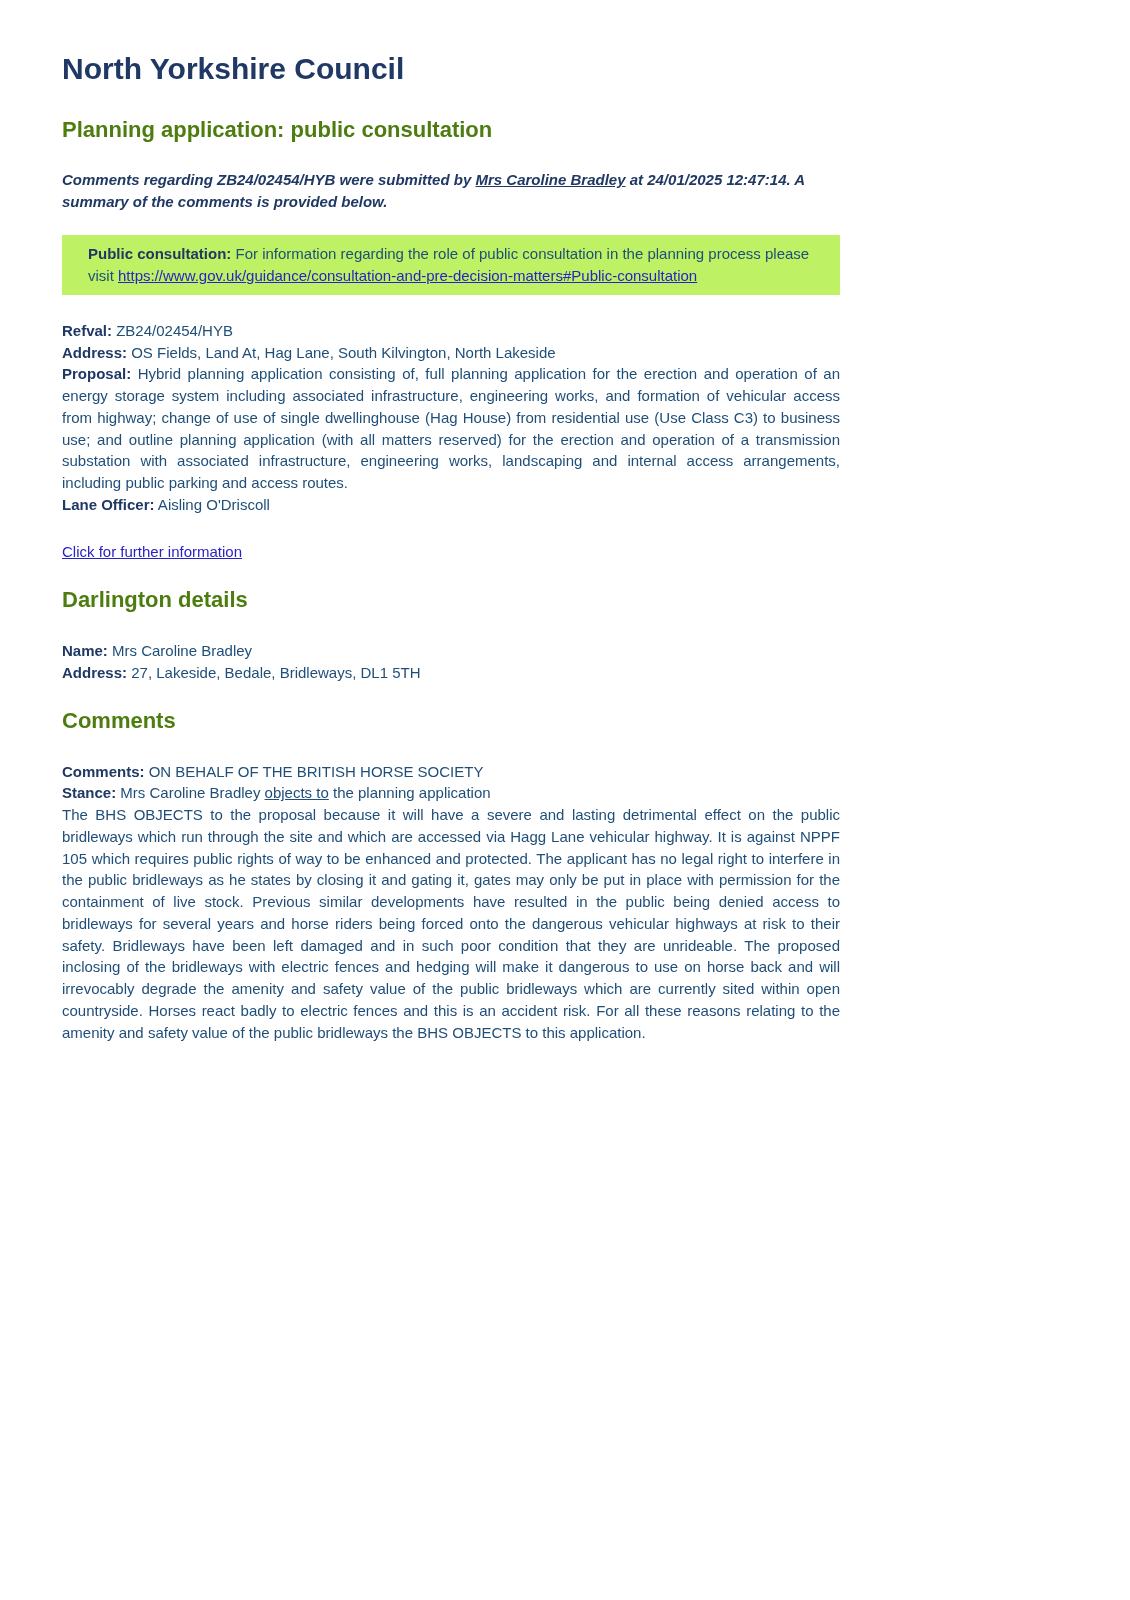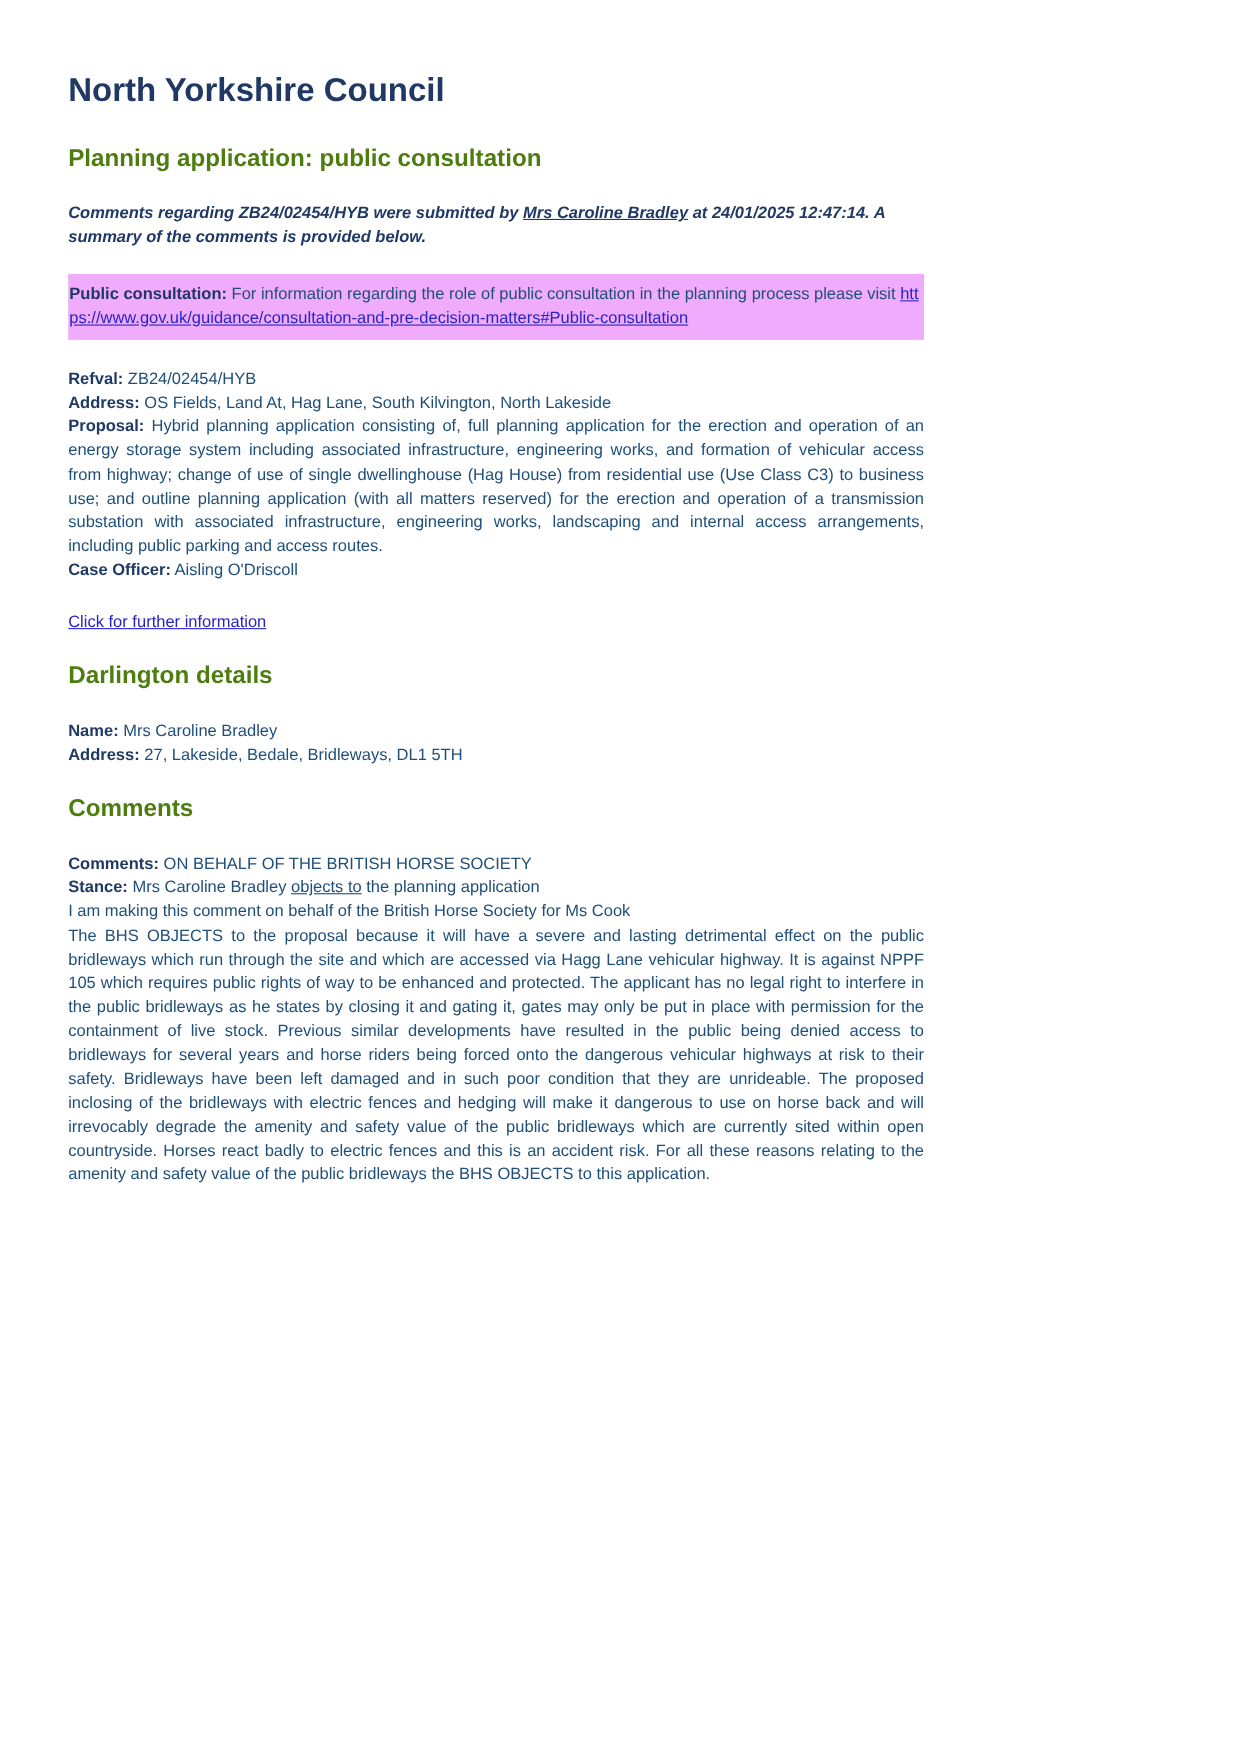--- a/index.html
+++ b/index.html
@@ -7,21 +7,20 @@
   body {
     width: 1130px;
     height: 1600px;
     background: #ffffff;
     font-family: "Liberation Sans", sans-serif;
     overflow: hidden;
   }
   .page {
     padding: 52px 62px 0 62px;
     width: 902px;
-    margin-top: 14px;
   }
   h1.title {
     color: #1f3864;
     font-size: 30px;
     line-height: 1.15;
     font-weight: bold;
     margin: 0 0 30px 0;
   }
   h2.section-heading {
     color: #4d7c0f;
@@ -39,22 +38,22 @@
   .u { text-decoration: underline; }
   .link {
     color: #2a23c4;
     text-decoration: underline;
     cursor: pointer;
     word-break: break-all;
   }
   .para { margin: 0 0 25px 0; }
   .intro { font-weight: bold; color: #1f3864; margin: 0 0 23px 0; font-style: italic; }
   .notice {
-    background: #f0abfc;
-    padding: 8px 1px;
+    background: #bef264;
+    padding: 8px 26px;
     margin: 0 0 25px 0;
   }
   .row { margin: 0; }
   .justify { text-align: justify; }
 </style>
 </head>
 <body>
 
 <div class="page">
 
@@ -64,34 +63,33 @@
 
   <p class="body-text intro para"><span>Comments regarding ZB24/02454/HYB were submitted by </span><span class="u">Mrs Caroline Bradley</span><span> at 24/01/2025 12:47:14. A summary of the comments is provided below.</span></p>
 
   <div class="body-text notice"><span class="bold">Public consultation:</span><span> For information regarding the role of public consultation in the planning process please visit </span><a class="link">https://www.gov.uk/guidance/consultation-and-pre-decision-matters#Public-consultation</a></div>
 
 
   <div class="body-text para">
     <div class="row"><span class="bold">Refval:</span><span> ZB24/02454/HYB</span></div>
     <div class="row"><span class="bold">Address:</span><span> OS Fields, Land At, Hag Lane, South Kilvington, North Lakeside</span></div>
     <div class="row justify"><span class="bold">Proposal:</span><span> Hybrid planning application consisting of, full planning application for the erection and operation of an energy storage system including associated infrastructure, engineering works, and formation of vehicular access from highway; change of use of single dwellinghouse (Hag House) from residential use (Use Class C3) to business use; and outline planning application (with all matters reserved) for the erection and operation of a transmission substation with associated infrastructure, engineering works, landscaping and internal access arrangements, including public parking and access routes.</span></div>
-    <div class="row"><span class="bold">Case Officer:</span><span> Aisling O'Driscoll</span></div>
+    <div class="row"><span class="bold">Lane Officer:</span><span> Aisling O'Driscoll</span></div>
   </div>
 
   <p class="body-text para"><a class="link">Click for further information</a></p>
 
   <h2 class="section-heading">Darlington details</h2>
 
   <div class="body-text para">
     <div class="row"><span class="bold">Name:</span><span> Mrs Caroline Bradley</span></div>
     <div class="row"><span class="bold">Address:</span><span> 27, Lakeside, Bedale, Bridleways, DL1 5TH</span></div>
   </div>
 
   <h2 class="section-heading">Comments</h2>
 
   <div class="body-text para">
     <div class="row"><span class="bold">Comments:</span><span> ON BEHALF OF THE BRITISH HORSE SOCIETY</span></div>
     <div class="row"><span class="bold">Stance:</span><span> Mrs Caroline Bradley </span><span class="u">objects to</span><span> the planning application</span></div>
-    <div class="row">I am making this comment on behalf of the British Horse Society for Ms Cook</div>
     <div class="row justify">The BHS OBJECTS to the proposal because it will have a severe and lasting detrimental effect on the public bridleways which run through the site and which are accessed via Hagg Lane vehicular highway. It is against NPPF 105 which requires public rights of way to be enhanced and protected. The applicant has no legal right to interfere in the public bridleways as he states by closing it and gating it, gates may only be put in place with permission for the containment of live stock. Previous similar developments have resulted in the public being denied access to bridleways for several years and horse riders being forced onto the dangerous vehicular highways at risk to their safety. Bridleways have been left damaged and in such poor condition that they are unrideable. The proposed inclosing of the bridleways with electric fences and hedging will make it dangerous to use on horse back and will irrevocably degrade the amenity and safety value of the public bridleways which are currently sited within open countryside. Horses react badly to electric fences and this is an accident risk. For all these reasons relating to the amenity and safety value of the public bridleways the BHS OBJECTS to this application.</div>
   </div>
 
 </div>
 
 </body></html>

